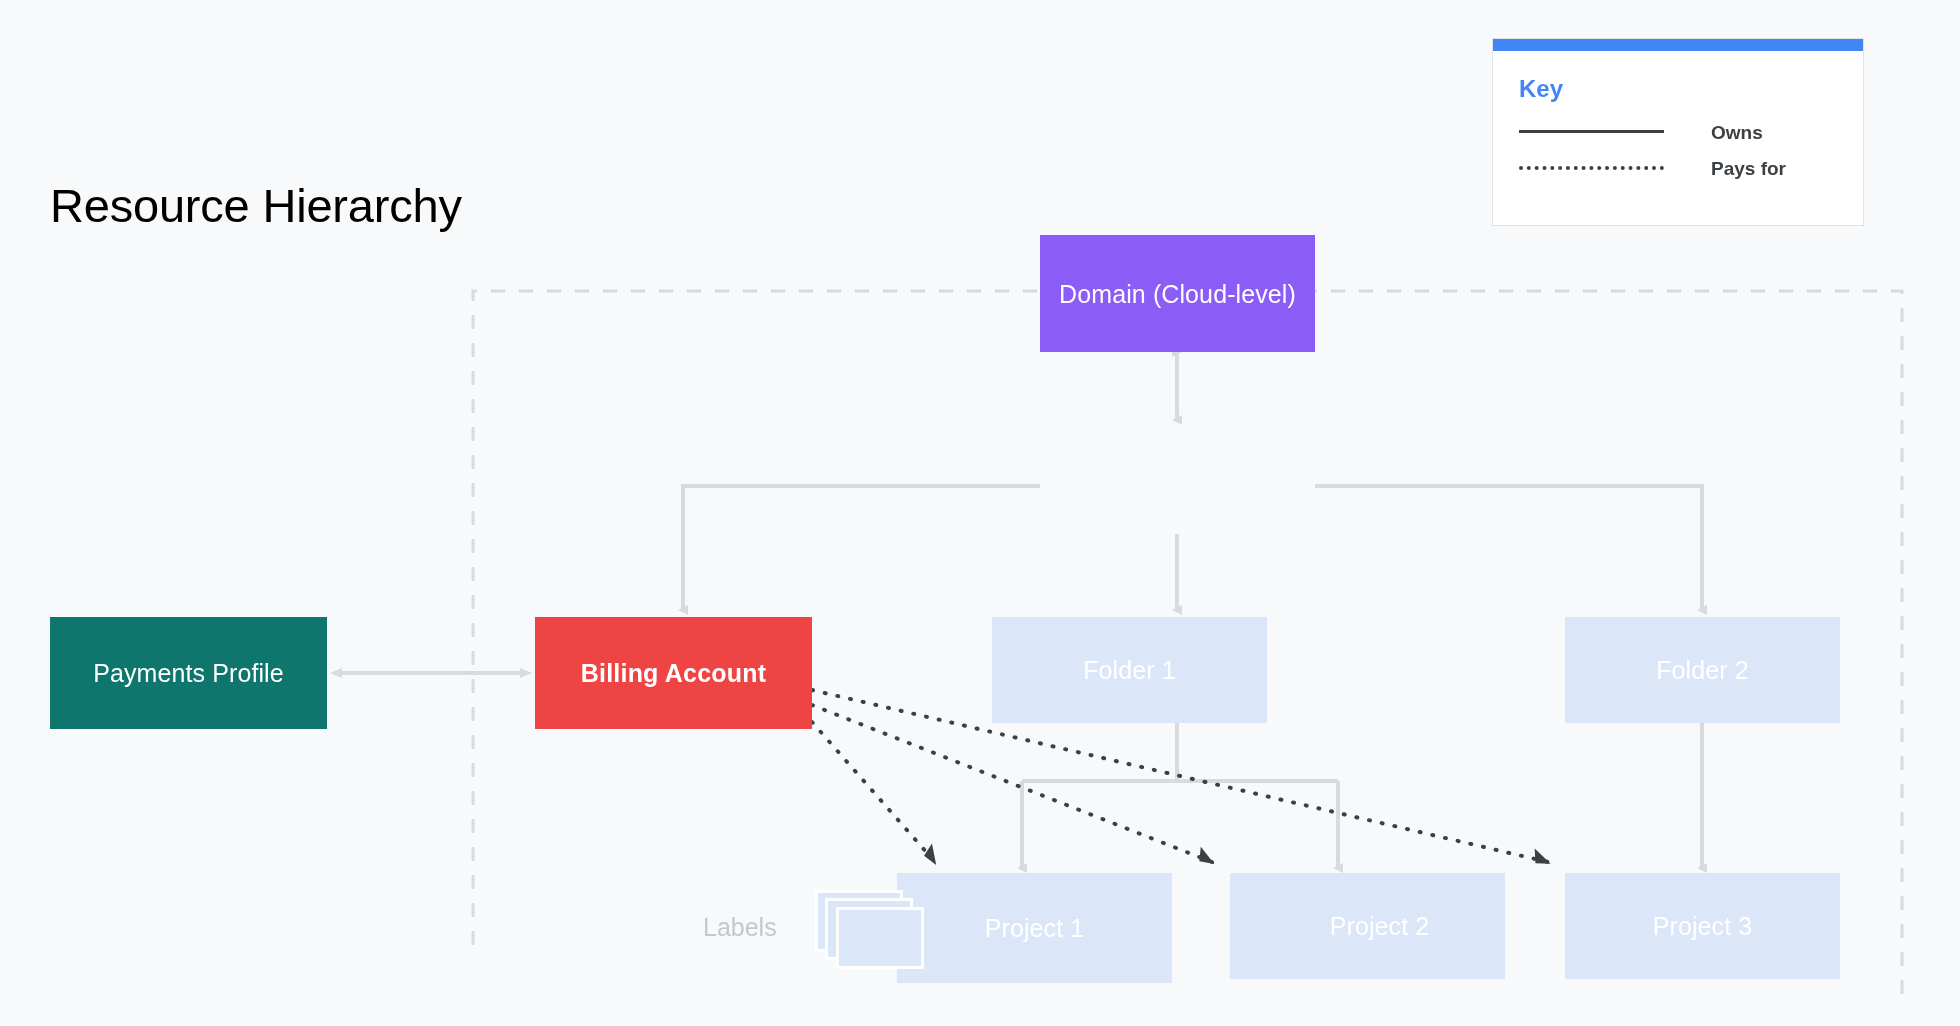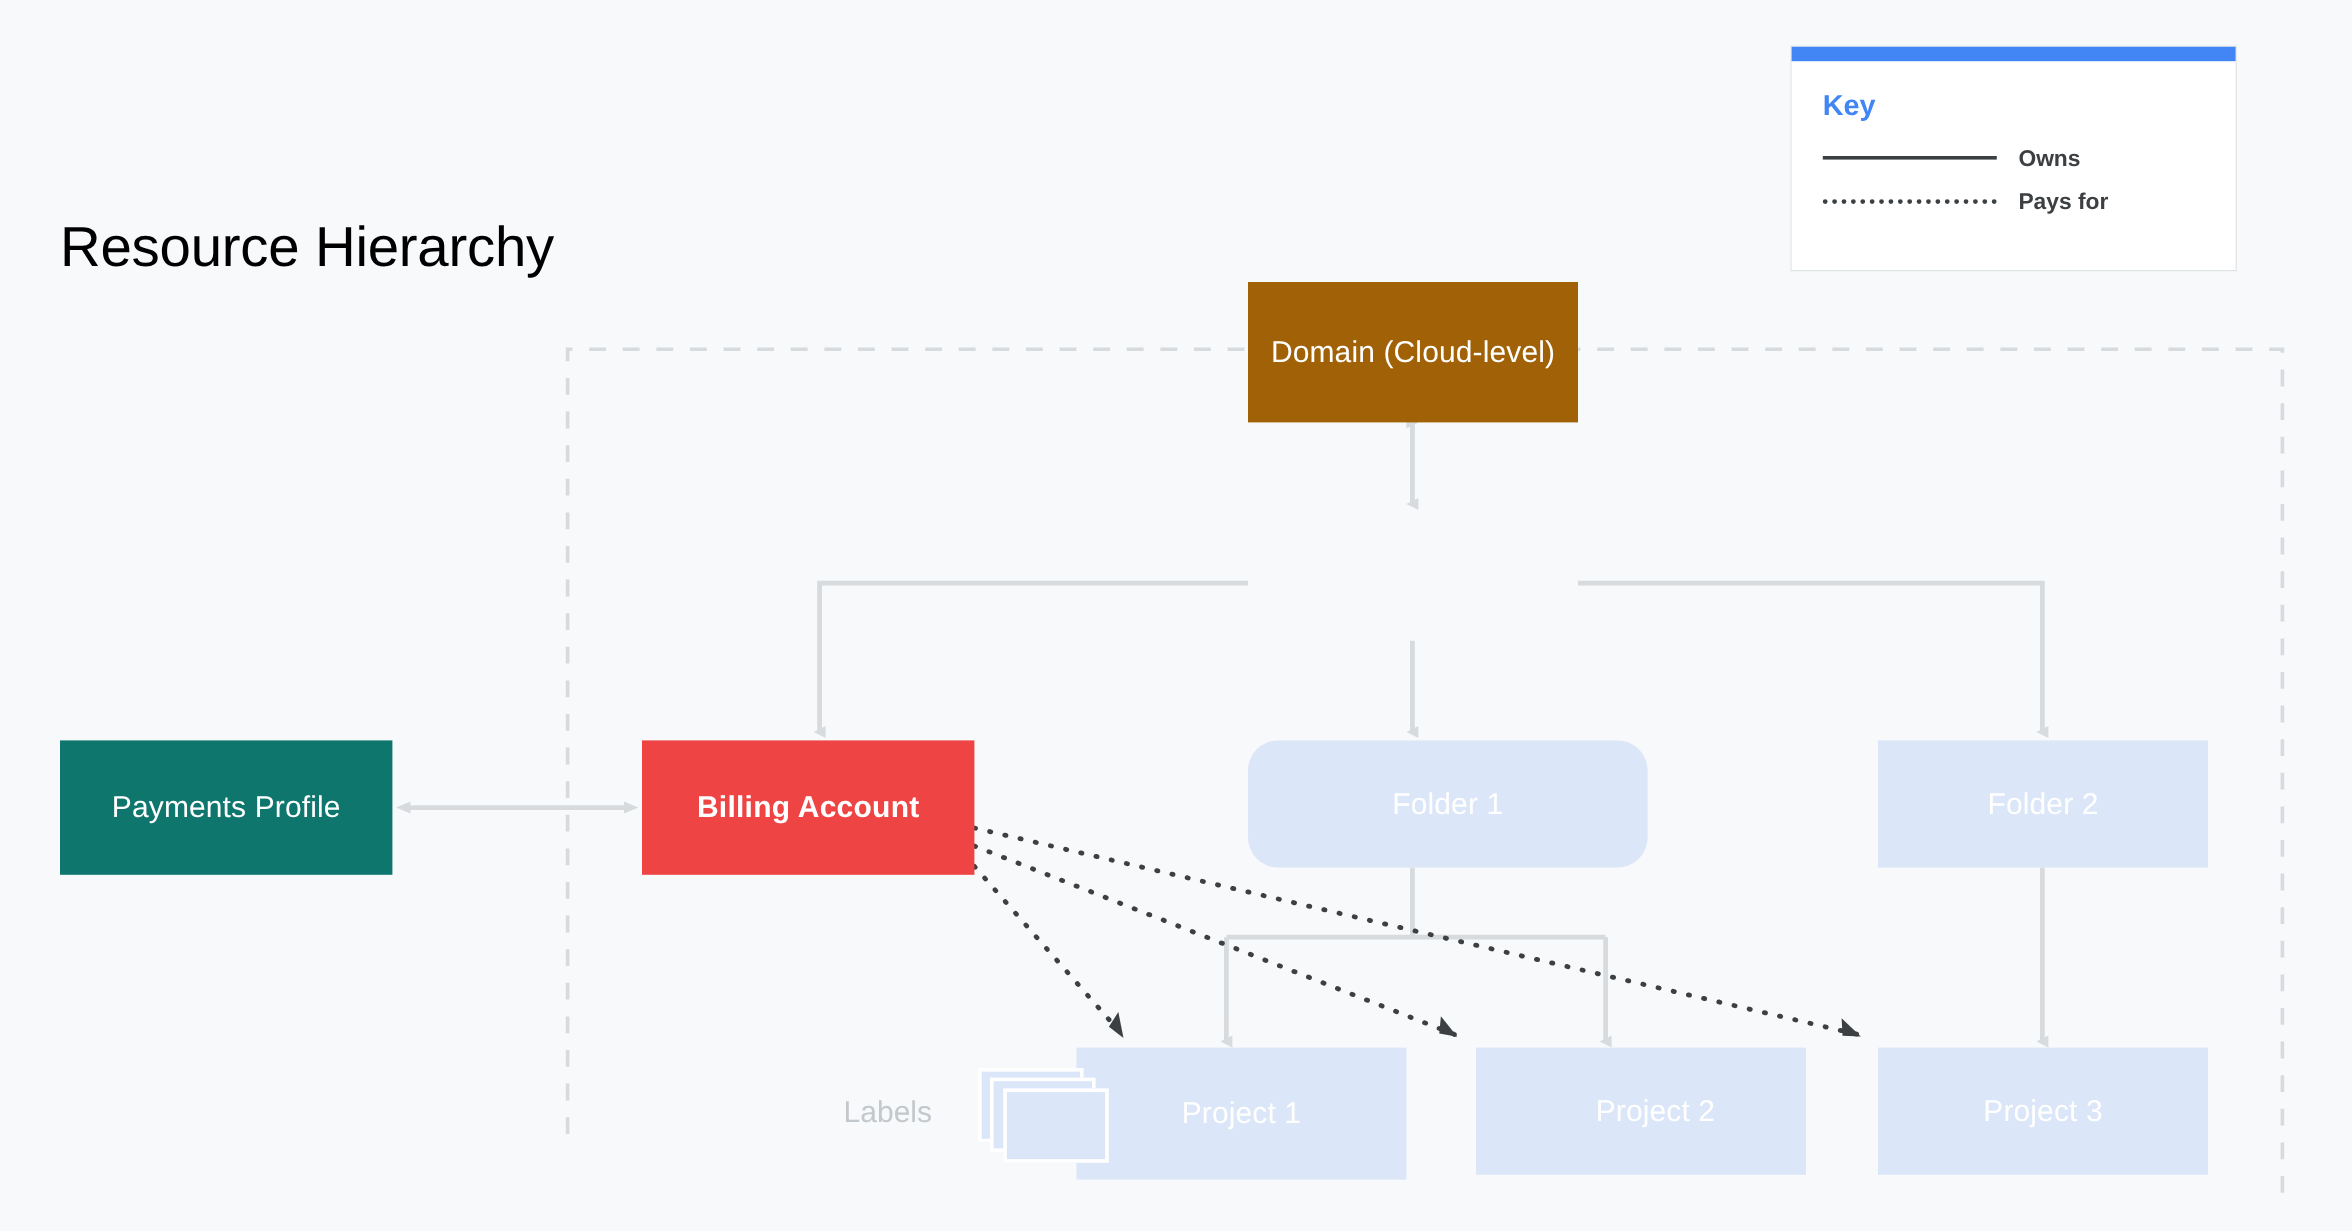--- a/index.html
+++ b/index.html
@@ -48,21 +48,21 @@
     display: flex;
     align-items: center;
     justify-content: center;
     font-size: 25px;
     font-weight: 400;
     color: #ffffff;
     text-align: center;
     line-height: 1.2;
     letter-spacing: 0.1px;
   }
-  .node.pink   { background: #a16207; }
+  .node.pink   { background: #8b5cf6; }
   .node.blue   { background: #dce6f9; }
   .node.cream  { background: #0f766e; }
   .node.green  { background: #ef4444; font-weight: 700; letter-spacing: 0.2px; }
 
   
   .labels-text {
     position: absolute;
     font-size: 25px;
     color: #c3c8cd;
     white-space: nowrap;
@@ -101,20 +101,21 @@
   .key-rows {
     position: absolute;
     left: 26px;
     top: 82px;
     right: 12px;
   }
   .key-row {
     display: flex;
     align-items: flex-start;
     height: 36px;
+    gap: 29px;
   }
   .key-sample {
     width: 145px;
     flex: 0 0 145px;
     height: 36px;
     position: relative;
   }
   .key-sample::before {
     content: "";
     position: absolute;
@@ -214,21 +215,21 @@
 
 
   <div class="node cream" style="left:50px; top:617px; width:277px; height:112px;">
     <span>Payments Profile</span>
   </div>
 
   <div class="node green" style="left:535px; top:617px; width:277px; height:112px;">
     <span>Billing Account</span>
   </div>
 
-  <div class="node blue" style="left:1040px; top:617px; width:333px; height:106px;border-radius:25px;">
+  <div class="node blue" style="left:992px; top:617px; width:275px; height:106px;">
     <span>Folder 1</span>
   </div>
 
   <div class="node blue" style="left:1565px; top:617px; width:275px; height:106px;">
     <span>Folder 2</span>
   </div>
 
   <div class="node blue" style="left:897px; top:873px; width:275px; height:110px;">
     <span>Project 1</span>
   </div>

